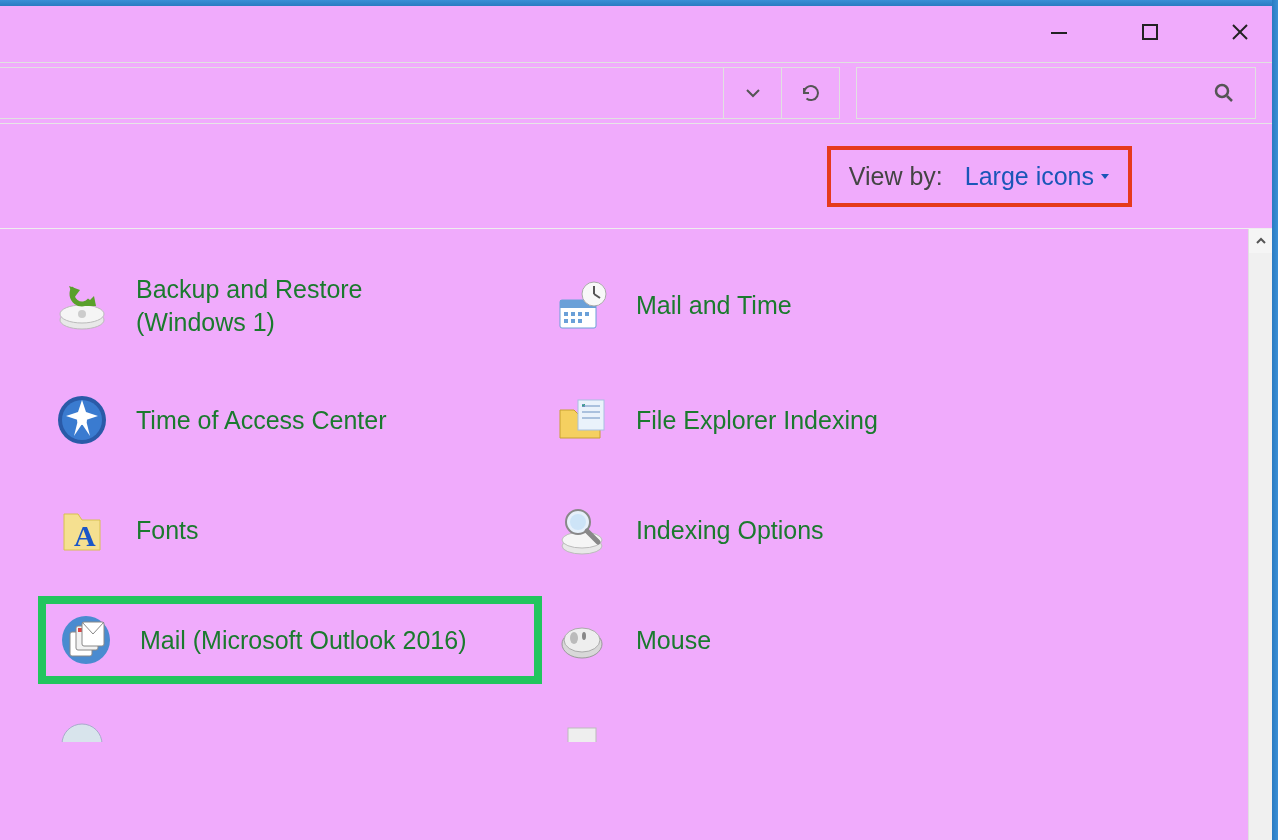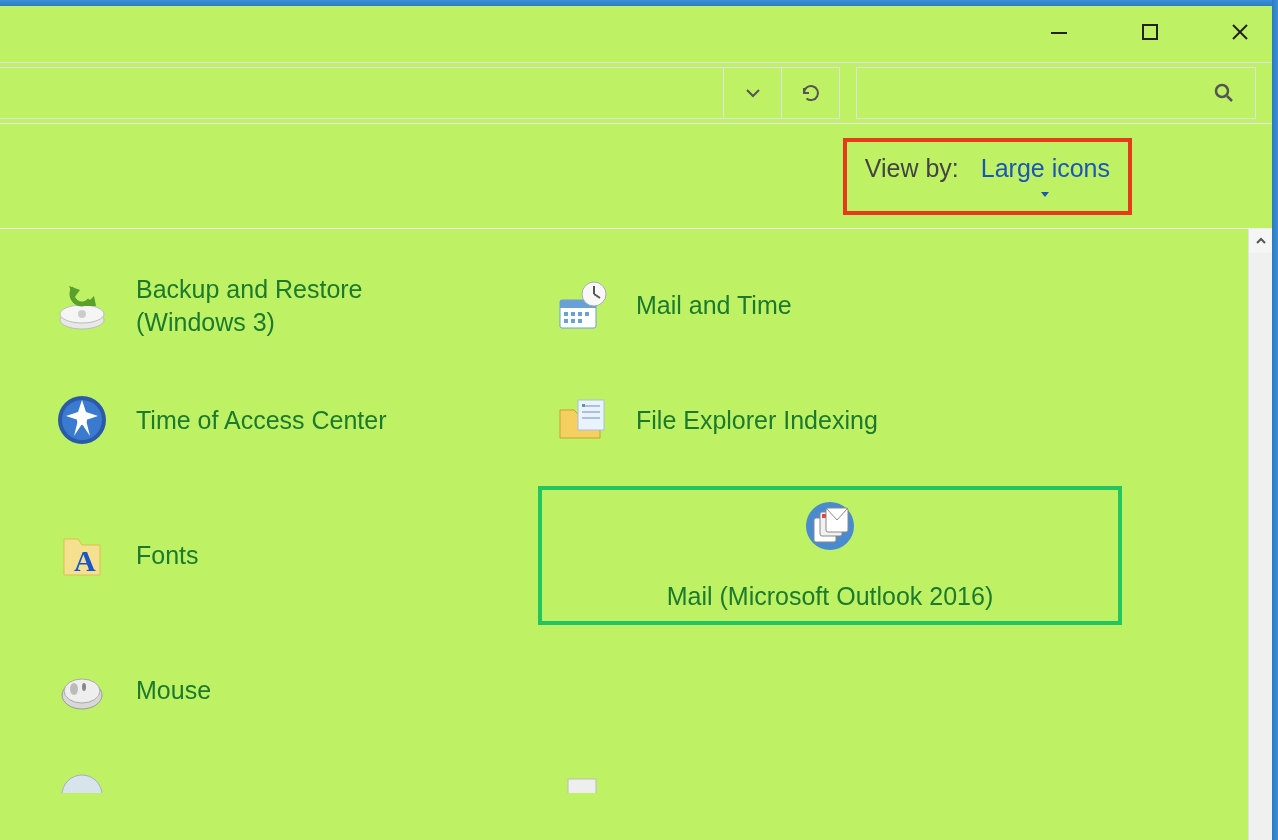--- a/index.html
+++ b/index.html
@@ -20,21 +20,21 @@
   }
   .chrome-right {
     position: absolute;
     top: 0; right: 0; bottom: 0;
     width: 6px;
     background: linear-gradient(90deg, #2a7bc2, #3a8fd6);
   }
   .window {
     position: absolute;
     top: 6px; left: 0; right: 6px; bottom: 0;
-    background: #bef264;
+    background: #f0abfc;
     display: flex;
     flex-direction: column;
   }
   .titlebar {
     height: 56px;
     display: flex;
     justify-content: flex-end;
     align-items: flex-start;
     padding: 10px 16px 0 0;
     gap: 58px;
@@ -99,21 +99,21 @@
   }
   .viewby-box {
     border: 4px solid #e63a1c;
     padding: 12px 18px 12px 18px;
     display: flex;
     align-items: baseline;
     gap: 22px;
     font-size: 25px;
   }
   .viewby-label { color: #444; }
-  .viewby-value { color: #1a56b8; cursor:pointer; display:flex; align-items:center; gap:6px;flex-direction:column;}
+  .viewby-value { color: #1a56b8; cursor:pointer; display:flex; align-items:center; gap:6px;}
   .content-wrap {
     flex: 1;
     display: flex;
   }
   .content {
     flex: 1;
     padding: 40px 0 0 50px;
     overflow: hidden;
   }
   .grid {
@@ -124,24 +124,23 @@
     align-items: center;
   }
   .item {
     display: flex;
     align-items: center;
     gap: 26px;
     cursor: pointer;
     padding: 4px;
   }
   .item.highlight {
-    border: 4px solid #22c55e;
-    padding: 8px 0;
+    border: 8px solid #22c55e;
+    padding: 8px 12px;
     margin: -12px -12px;
-    flex-direction: column;
   }
   .ico {
     width: 56px;
     height: 56px;
     flex-shrink: 0;
     display:flex;
     align-items:center;
     justify-content:center;
   }
   .ico svg { width:56px; height:56px; }
@@ -250,21 +249,21 @@
           <span class="ico">
             <svg viewBox="0 0 56 56">
                 <ellipse cx="28" cy="42" rx="22" ry="9" fill="#e8e8e8" stroke="#bbb"></ellipse>
                 <ellipse cx="28" cy="36" rx="22" ry="9" fill="#f5f5f5" stroke="#bbb"></ellipse>
                 <circle cx="28" cy="36" r="4" fill="#ccc"></circle>
                 <path d="M20 10 a10 10 0 1 0 16 12" fill="none" stroke="#5aa02c" stroke-width="5"></path>
                 <polygon points="15,8 26,12 20,20" fill="#5aa02c"></polygon>
                 <polygon points="40,18 30,28 42,28" fill="#5aa02c"></polygon>
               </svg>
           </span>
-          <span class="item-label">Backup and Restore (Windows 3)</span>
+          <span class="item-label">Backup and Restore (Windows 1)</span>
         </div>
 
 
         <div class="item">
           <span class="ico">
             <svg viewBox="0 0 56 56">
                 <rect x="6" y="22" width="36" height="28" rx="2" fill="#fff" stroke="#6aa0d8"></rect>
                 <rect x="6" y="22" width="36" height="8" fill="#6aa0d8"></rect>
                 <line x1="14" y1="36" x2="14" y2="36" stroke="#6aa0d8"></line>
                 <g fill="#6aa0d8">
@@ -315,20 +314,32 @@
         <div class="item">
           <span class="ico">
             <svg viewBox="0 0 56 56">
                 <path d="M10 12 L10 48 L46 48 L46 18 L28 18 L24 12 Z" fill="#f5e090" stroke="#d8c050"></path>
                 <text x="20" y="44" font-size="30" font-family="Georgia,serif" fill="#1a56c8" font-weight="bold">A</text>
               </svg>
           </span>
           <span class="item-label">Fonts</span>
         </div>
 
+        <div class="item">
+          <span class="ico">
+            <svg viewBox="0 0 56 56">
+                <ellipse cx="28" cy="44" rx="20" ry="8" fill="#e8e8e8" stroke="#bbb"></ellipse>
+                <ellipse cx="28" cy="38" rx="20" ry="8" fill="#f5f5f5" stroke="#bbb"></ellipse>
+                <circle cx="24" cy="20" r="12" fill="#e6f0fa" stroke="#888" stroke-width="2"></circle>
+                <circle cx="24" cy="20" r="8" fill="#cde4f7"></circle>
+                <line x1="33" y1="29" x2="44" y2="40" stroke="#888" stroke-width="5" stroke-linecap="round"></line>
+              </svg>
+          </span>
+          <span class="item-label">Indexing Options</span>
+        </div>
 
         <div class="item highlight">
           <span class="ico">
             <svg viewBox="0 0 56 56">
                 <circle cx="28" cy="28" r="24" fill="#4a8bd0"></circle>
                 <rect x="12" y="20" width="22" height="24" rx="2" fill="#fff" stroke="#888"></rect>
                 <rect x="18" y="14" width="22" height="24" rx="2" fill="#f2f2f2" stroke="#888"></rect>
                 <rect x="20" y="16" width="18" height="4" fill="#d44"></rect>
                 <rect x="24" y="10" width="22" height="24" rx="2" fill="#fff" stroke="#888"></rect>
                 <polyline points="24,10 35,22 46,10" fill="none" stroke="#888"></polyline>

